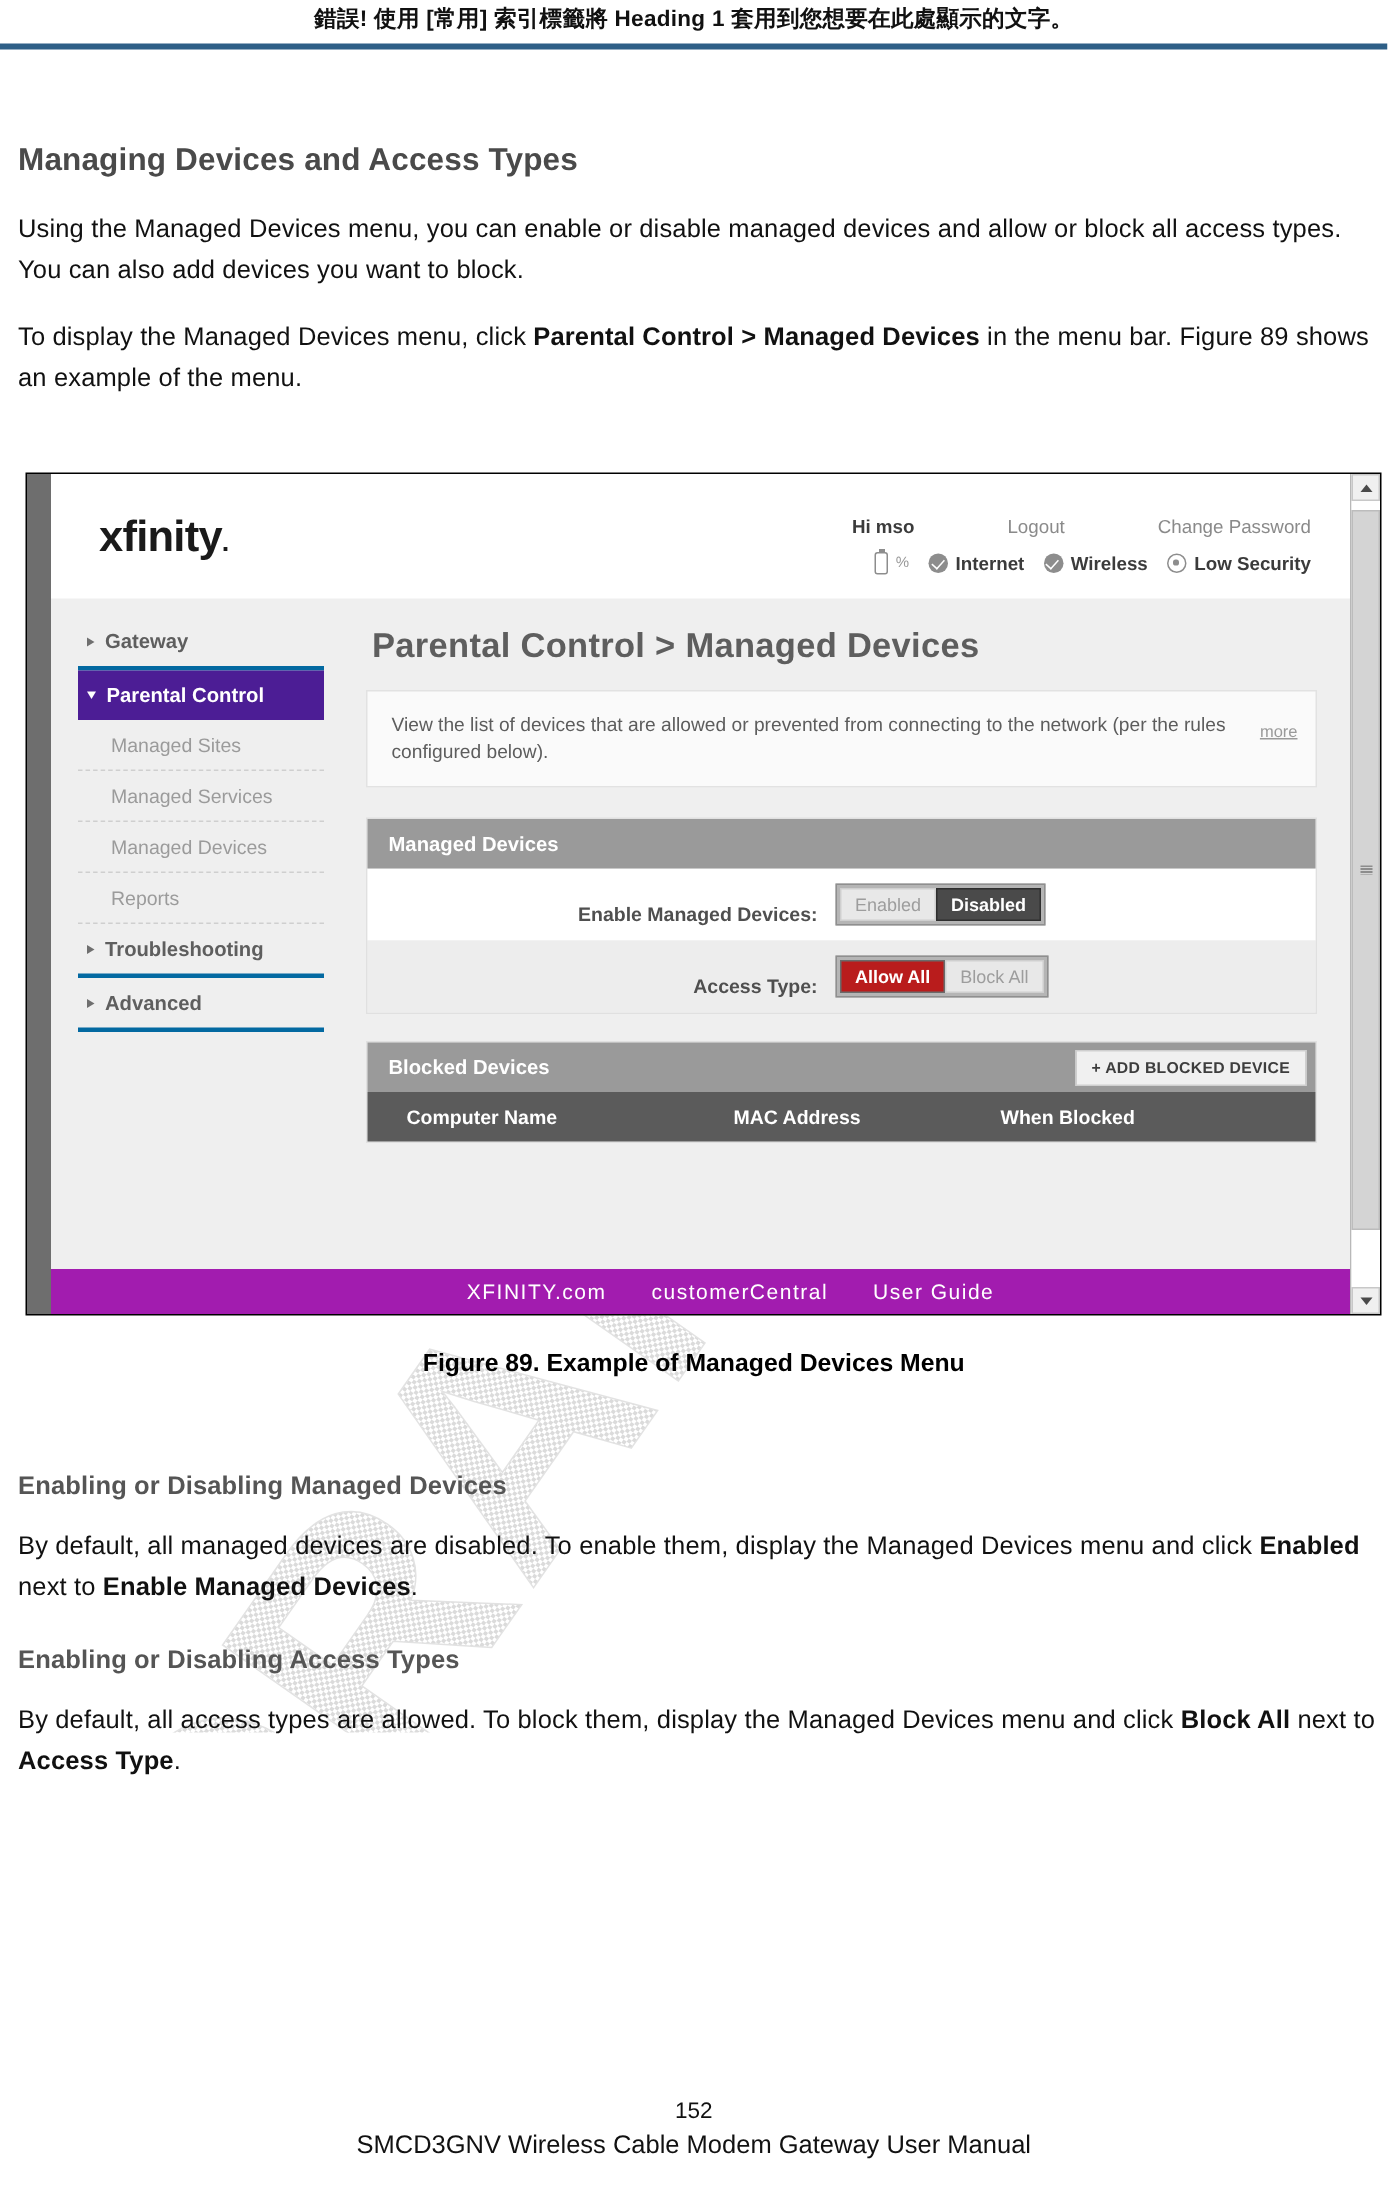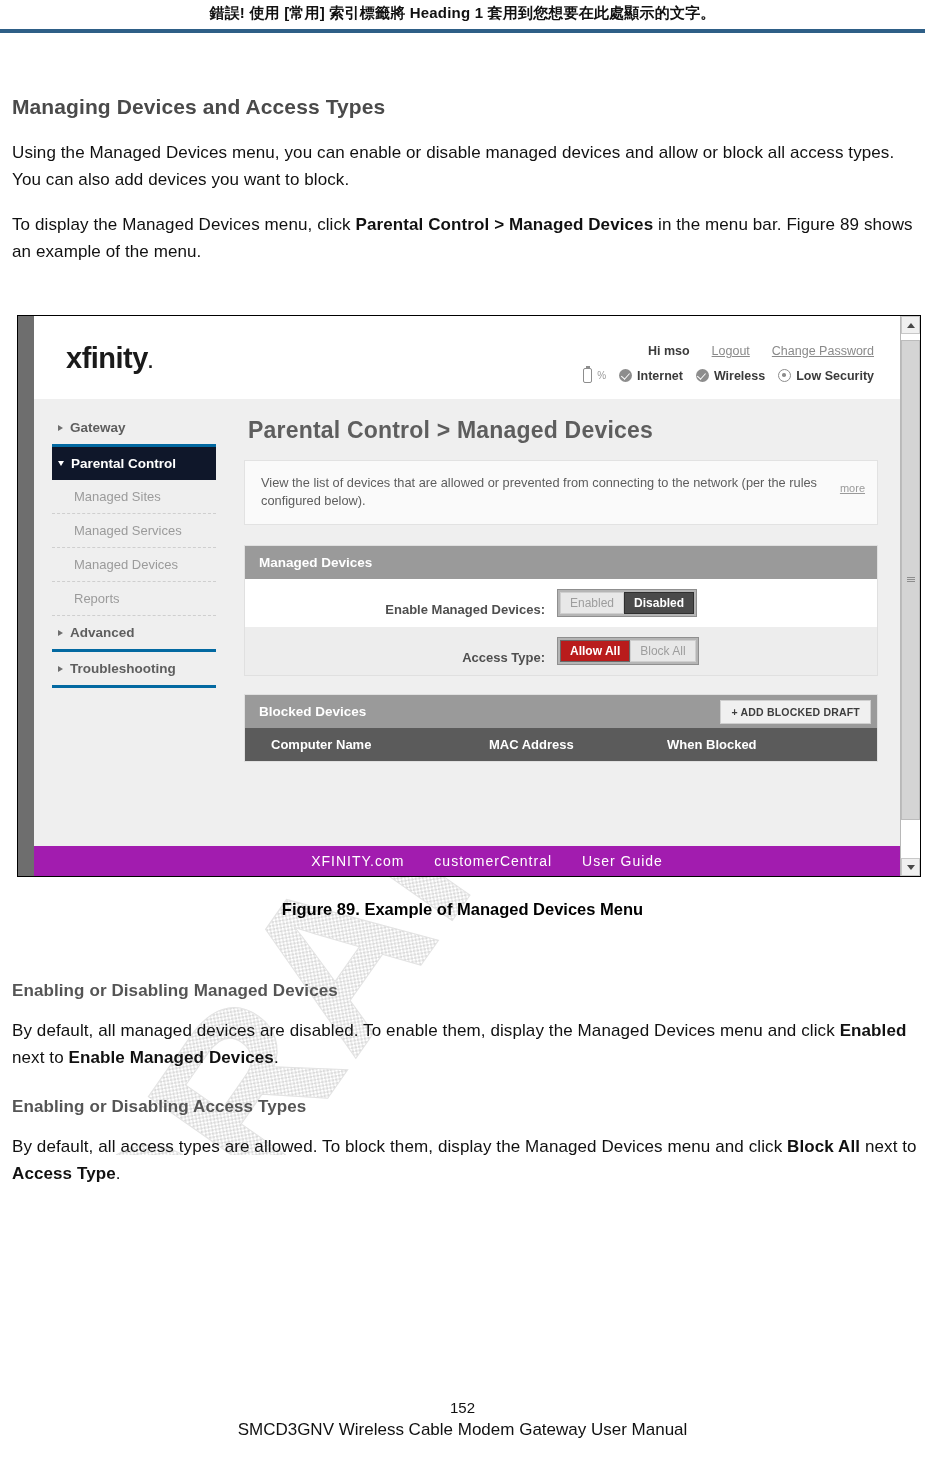--- a/index.html
+++ b/index.html
@@ -119,22 +119,22 @@
     top: 28px;
     display: flex;
     align-items: center;
     gap: 22px;
     font-size: 12.5px;
     padding-left: 44px;
   }
   .acct-hi { font-weight: bold; color: #3b3b3b; }
   .acct-link {
     color: #8a8a8a;
-    text-decoration: underline;
-    cursor: pointer;
+    cursor: pointer;
+    margin-left: 40px;
   }
   .status-row {
     position: absolute;
     right: 26px;
     top: 52px;
     display: flex;
     align-items: center;
     gap: 13px;
     font-size: 12.5px;
     font-weight: bold;
@@ -204,21 +204,21 @@
     font-weight: bold;
     color: #5e5e5e;
     padding: 9px 8px 9px 6px;
     border-bottom: 3px solid #0369a1;
     display: flex;
     align-items: center;
     gap: 7px;
     cursor: pointer;
   }
   .nav-top.active {
-    background: #0f172a;
+    background: #4c1d95;
     color: #ffffff;
     border-bottom: none;
     text-align: right;
   }
   .caret-r {
     width: 0; height: 0;
     border-left: 5px solid #6f6f6f;
     border-top: 3.5px solid transparent;
     border-bottom: 3.5px solid transparent;
     display: inline-block;
@@ -542,25 +542,25 @@
             <span>Managed Services</span>
           </div>
           <div class="nav-sub">
             <span>Managed Devices</span>
           </div>
           <div class="nav-sub">
             <span>Reports</span>
           </div>
           <div class="nav-top">
             <span class="caret-r"></span>
-            <span>Advanced</span>
+            <span>Troubleshooting</span>
           </div>
           <div class="nav-top">
             <span class="caret-r"></span>
-            <span>Troubleshooting</span>
+            <span>Advanced</span>
           </div>
         </div>
 
         <div class="content">
 
           <div class="page-heading">Parental Control &gt; Managed Devices</div>
 
           <div class="desc-box">
             <div class="desc-text">View the list of devices that are allowed or prevented from connecting to the network (per the rules configured below).</div>
             <span class="more-link">more</span>
@@ -582,21 +582,21 @@
               <div class="toggle-group">
                 <span class="toggle-btn on-mid">Allow All</span>
                 <span class="toggle-btn off">Block All</span>
               </div>
             </div>
           </div>
 
           <div class="panel">
             <div class="panel-head">
               <span>Blocked Devices</span>
-              <span class="add-btn">+ ADD BLOCKED DRAFT</span>
+              <span class="add-btn">+ ADD BLOCKED DEVICE</span>
             </div>
             <div class="table-head">
               <div class="th c1">Computer Name</div>
               <div class="th c2">MAC Address</div>
               <div class="th c3">When Blocked</div>
             </div>
           </div>
 
         </div>
       </div>

